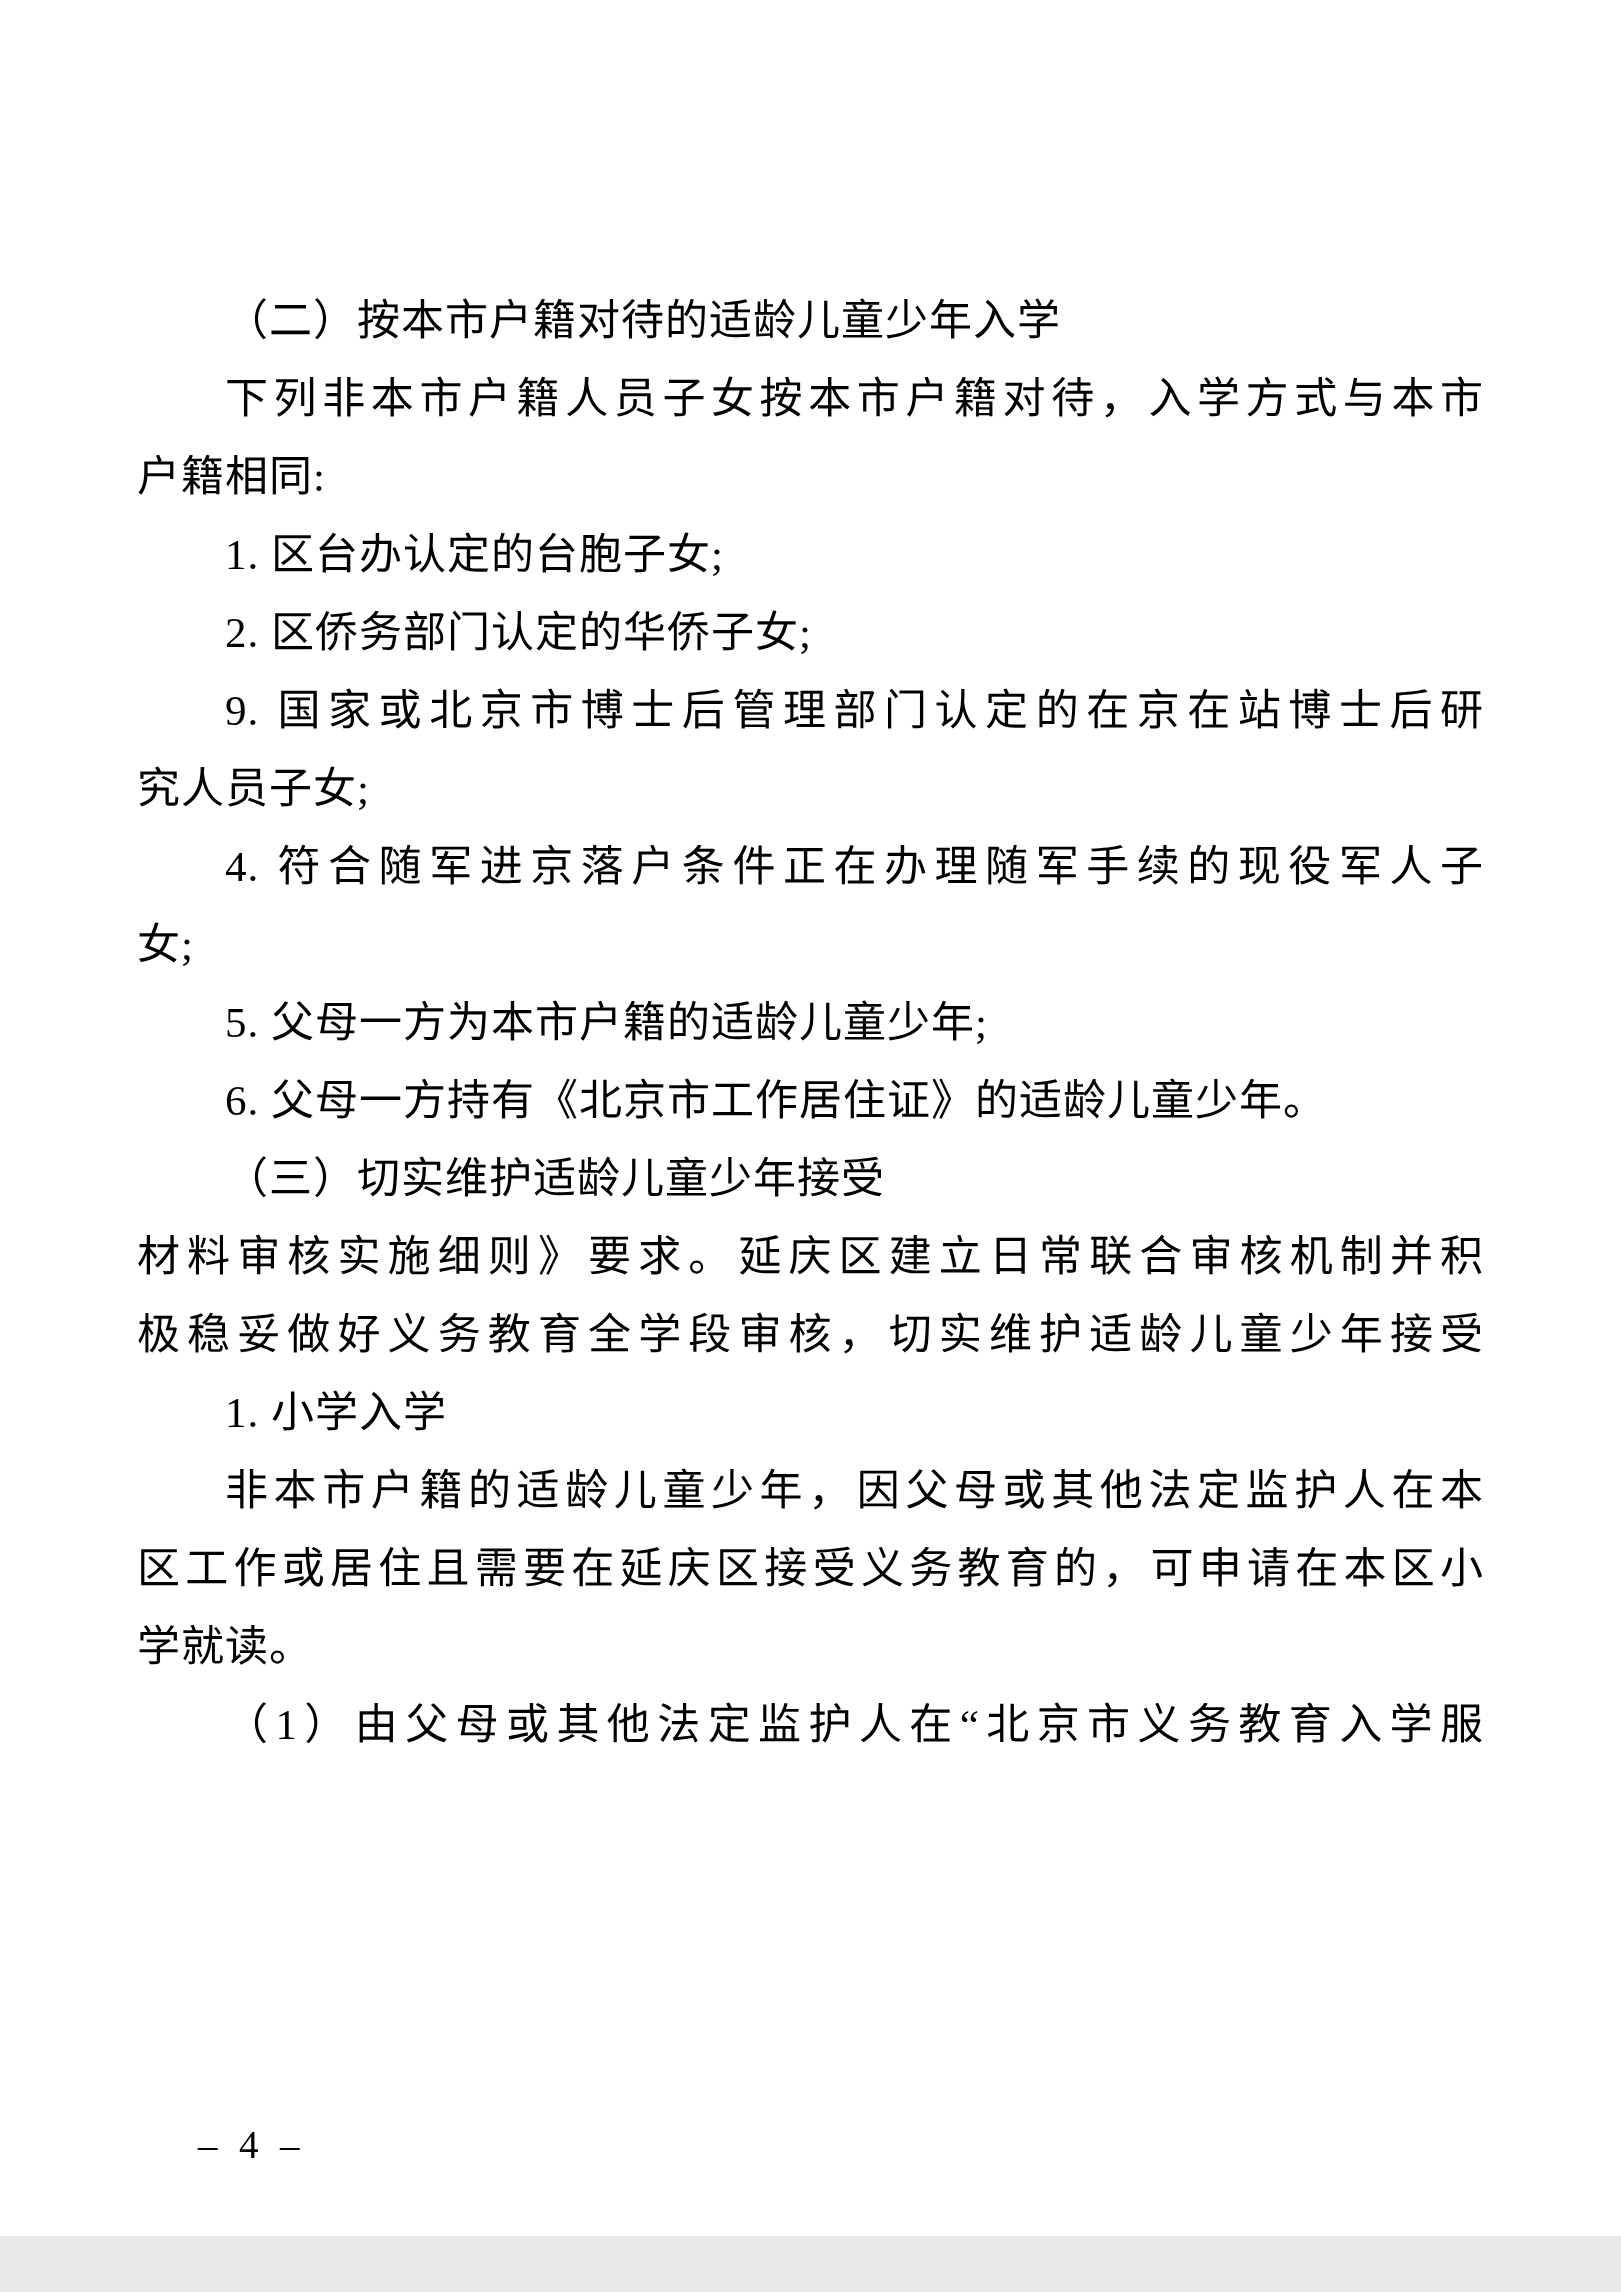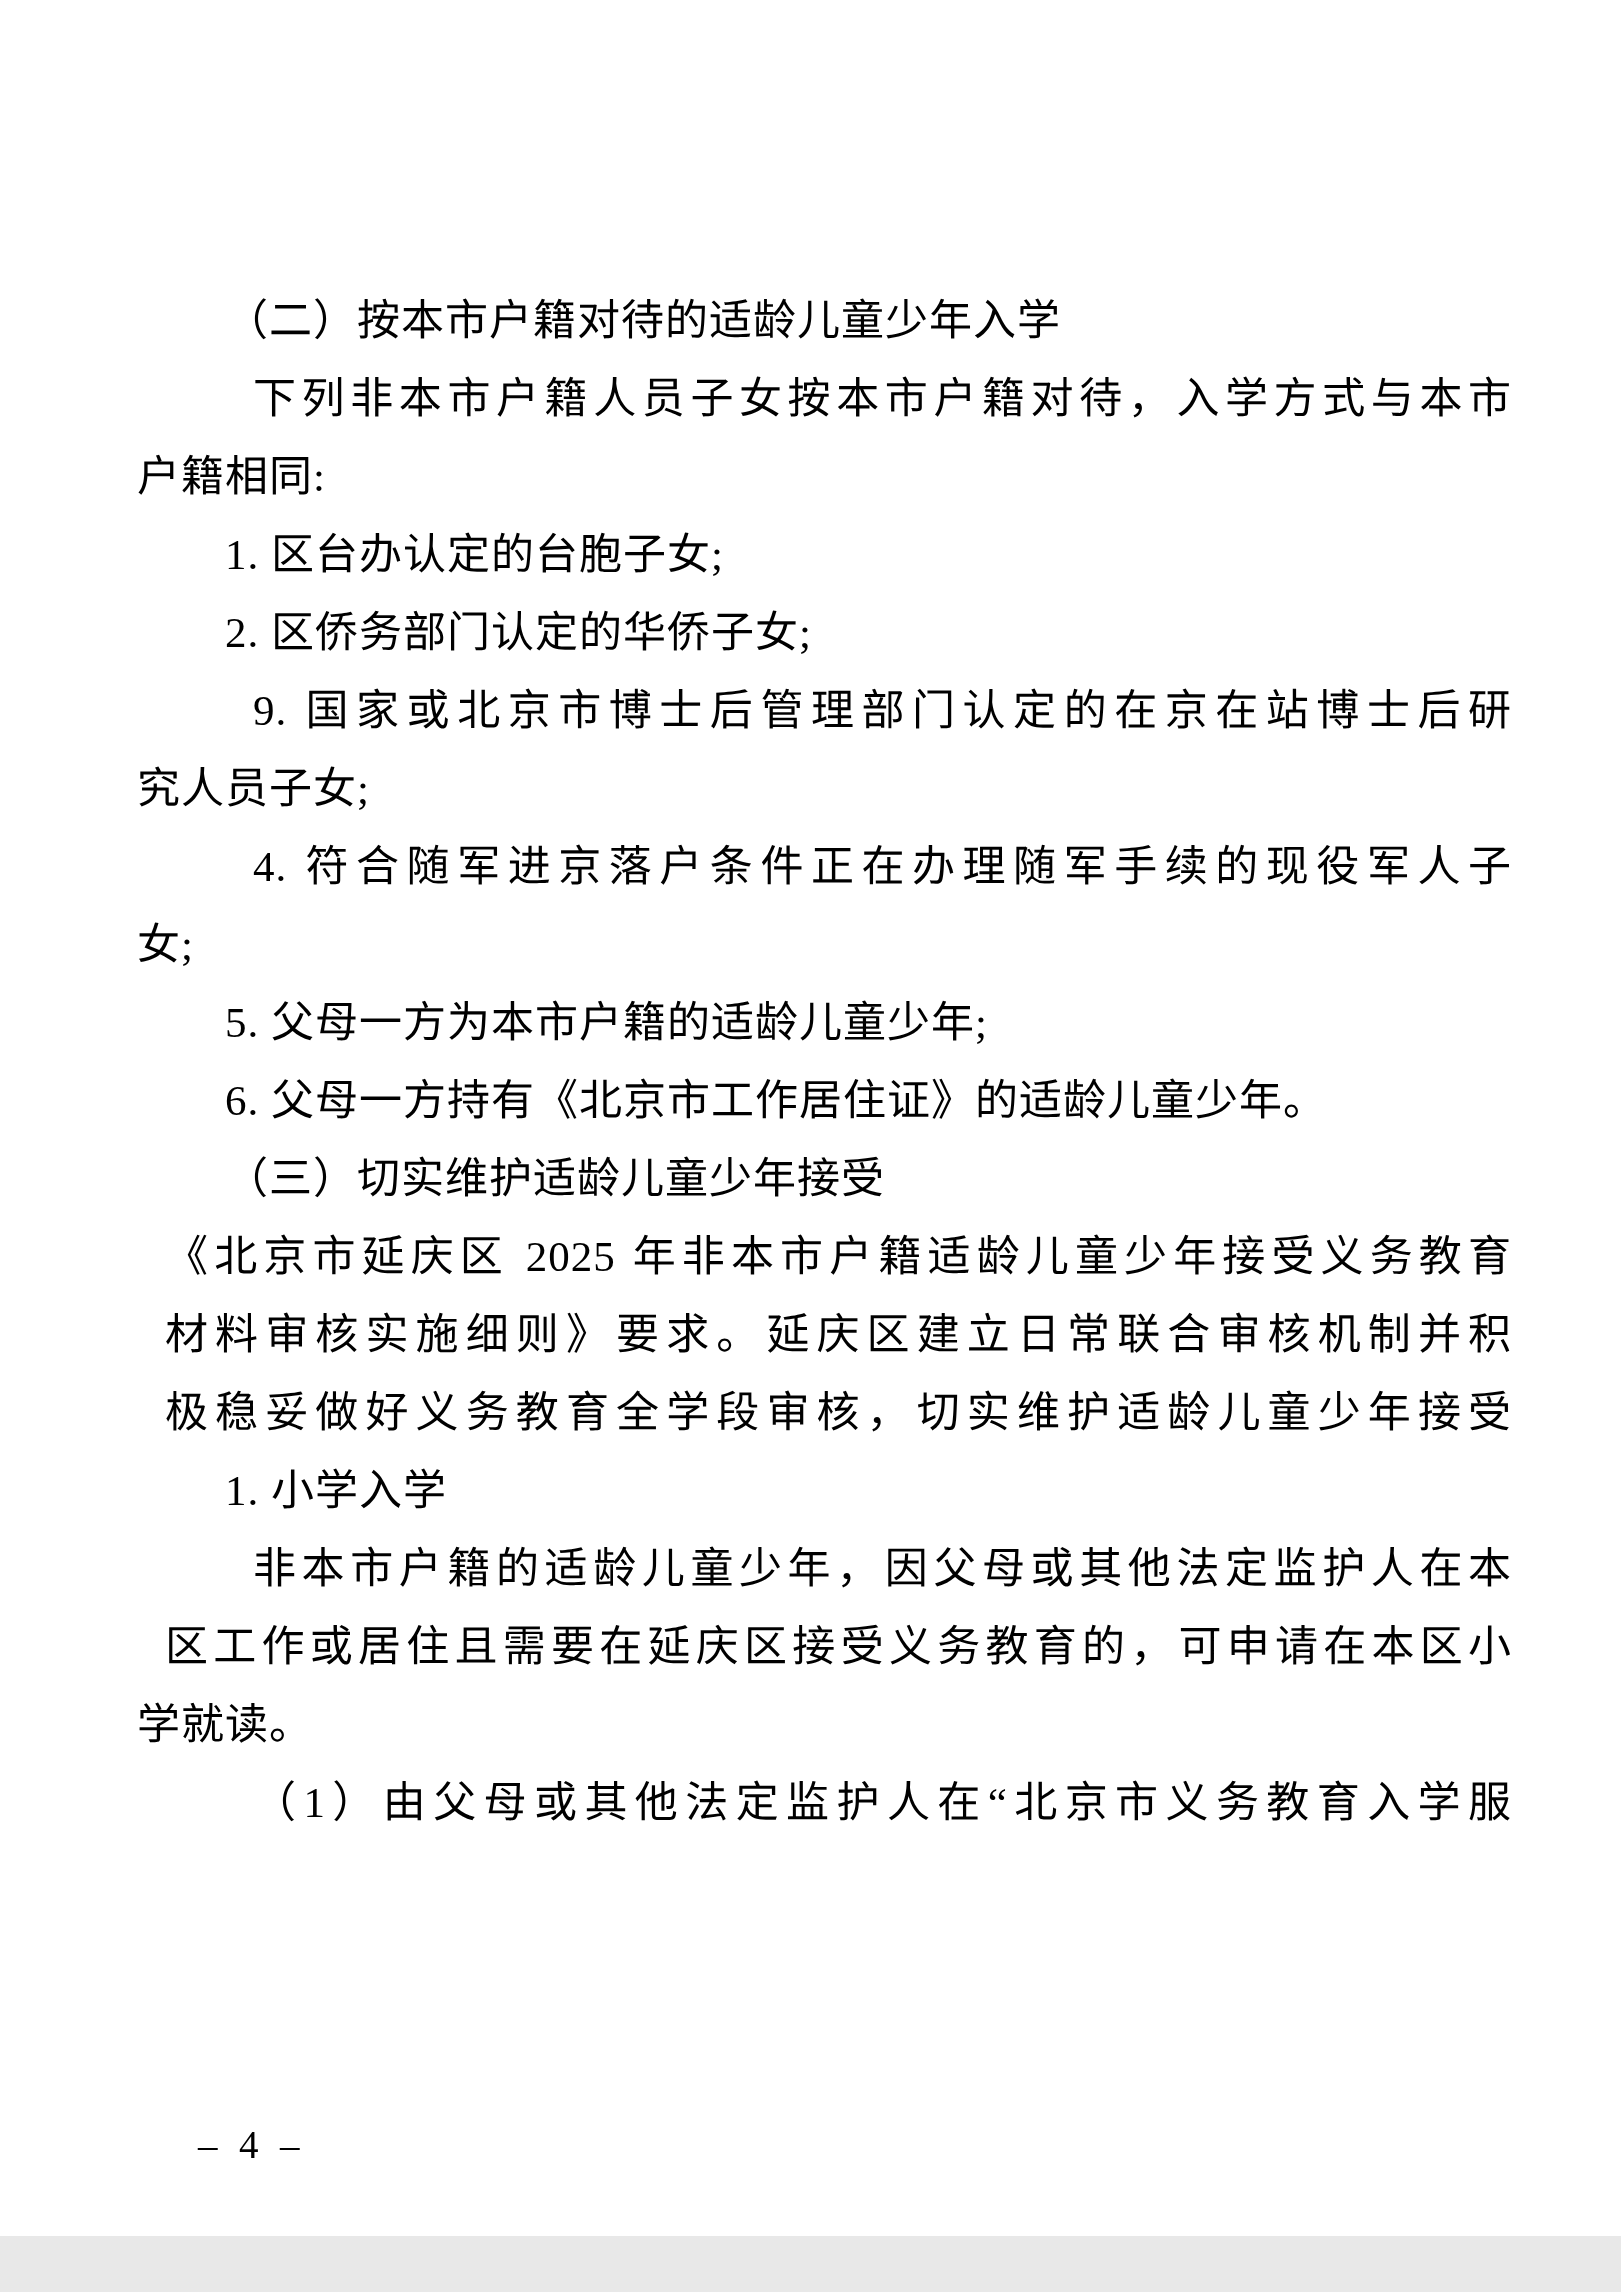--- a/index.html
+++ b/index.html
@@ -33,21 +33,20 @@
   }
   
   .indent {
     text-indent: 88px;
   }
   
   .jfull {
     white-space: normal;
     text-align: justify;
     text-align-last: justify;
-    margin-left: 28px;
     -moz-text-align-last: justify;
   }
   .footer {
     position: absolute;
     left: 198px;
     top: 2121px;
     font-size: 39px;
     line-height: 47px;
     letter-spacing: 5.9px;
   }
@@ -62,21 +61,20 @@
     <div class="line">户籍相同:</div>
     <div class="line indent">1. 区台办认定的台胞子女;</div>
     <div class="line indent">2. 区侨务部门认定的华侨子女;</div>
     <div class="line indent jfull">9. 国家或北京市博士后管理部门认定的在京在站博士后研</div>
     <div class="line">究人员子女;</div>
     <div class="line indent jfull">4. 符合随军进京落户条件正在办理随军手续的现役军人子</div>
     <div class="line">女;</div>
     <div class="line indent">5. 父母一方为本市户籍的适龄儿童少年;</div>
     <div class="line indent">6. 父母一方持有《北京市工作居住证》的适龄儿童少年。</div>
     <div class="line indent">（三）切实维护适龄儿童少年接受</div>
-    <div class="line jfull">《北京市延庆区 2025 年非本市户籍适龄儿童少年接受义务教育</div>
     <div class="line jfull">材料审核实施细则》要求。延庆区建立日常联合审核机制并积</div>
     <div class="line jfull">极稳妥做好义务教育全学段审核，切实维护适龄儿童少年接受</div>
     <div class="line indent">1. 小学入学</div>
     <div class="line indent jfull">非本市户籍的适龄儿童少年，因父母或其他法定监护人在本</div>
     <div class="line jfull">区工作或居住且需要在延庆区接受义务教育的，可申请在本区小</div>
     <div class="line">学就读。</div>
     <div class="line indent jfull">（1）由父母或其他法定监护人在“北京市义务教育入学服</div>
   </div>
 
   <div class="footer">– 4 –</div>

